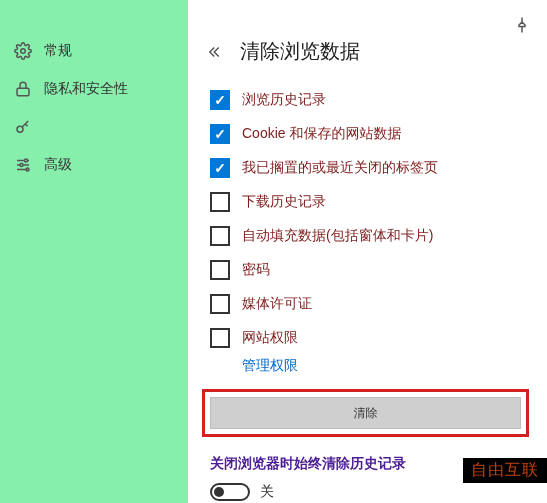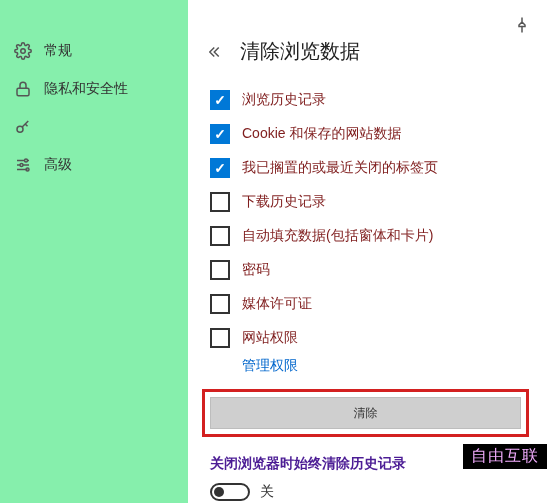--- a/index.html
+++ b/index.html
@@ -140,23 +140,23 @@
   .toggle::after {
     content: "";
     position: absolute;
     left: 2px; top: 2px;
     width: 10px; height: 10px;
     background: #333;
     border-radius: 50%;
   }
   .watermark-tr {
     position: absolute;
-    right: 0; bottom: 34px;
+    right: 0; bottom: 20px;
     background: #000;
-    color: #f0abfc;
+    color: #c2410c;
     font-size: 16px;
     padding: 2px 8px;
     letter-spacing: 1px;
   }
 </style>
 </head>
 <body>
 
 <div class="sidebar">
   <div class="sidebar-item">

